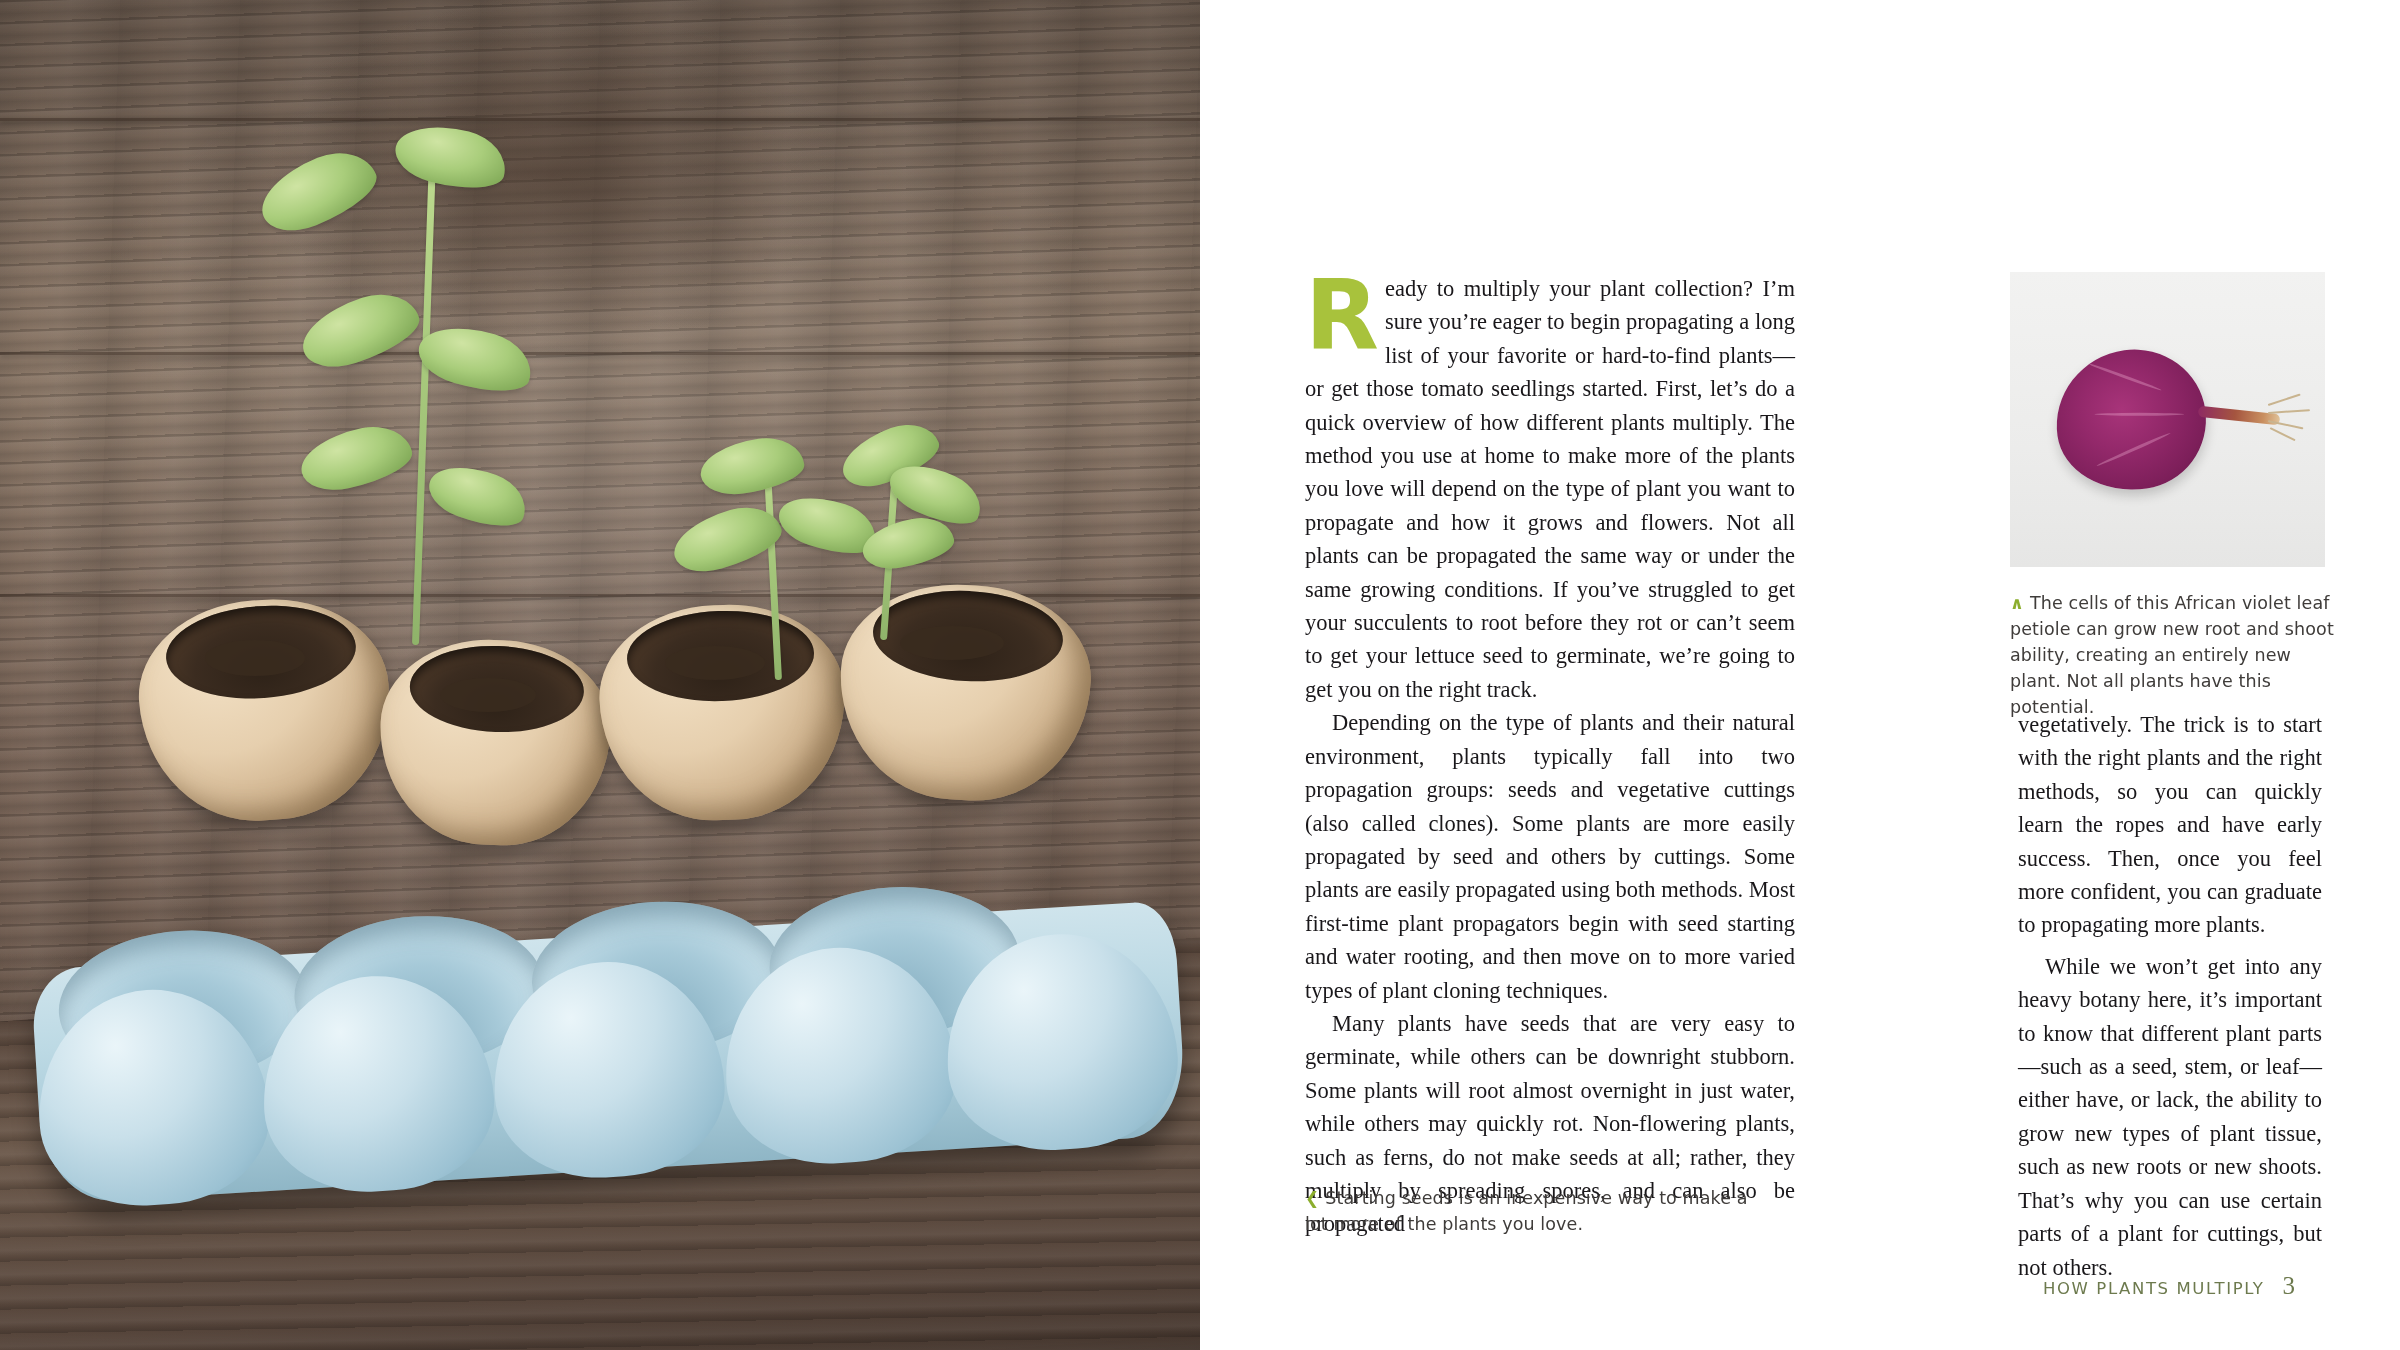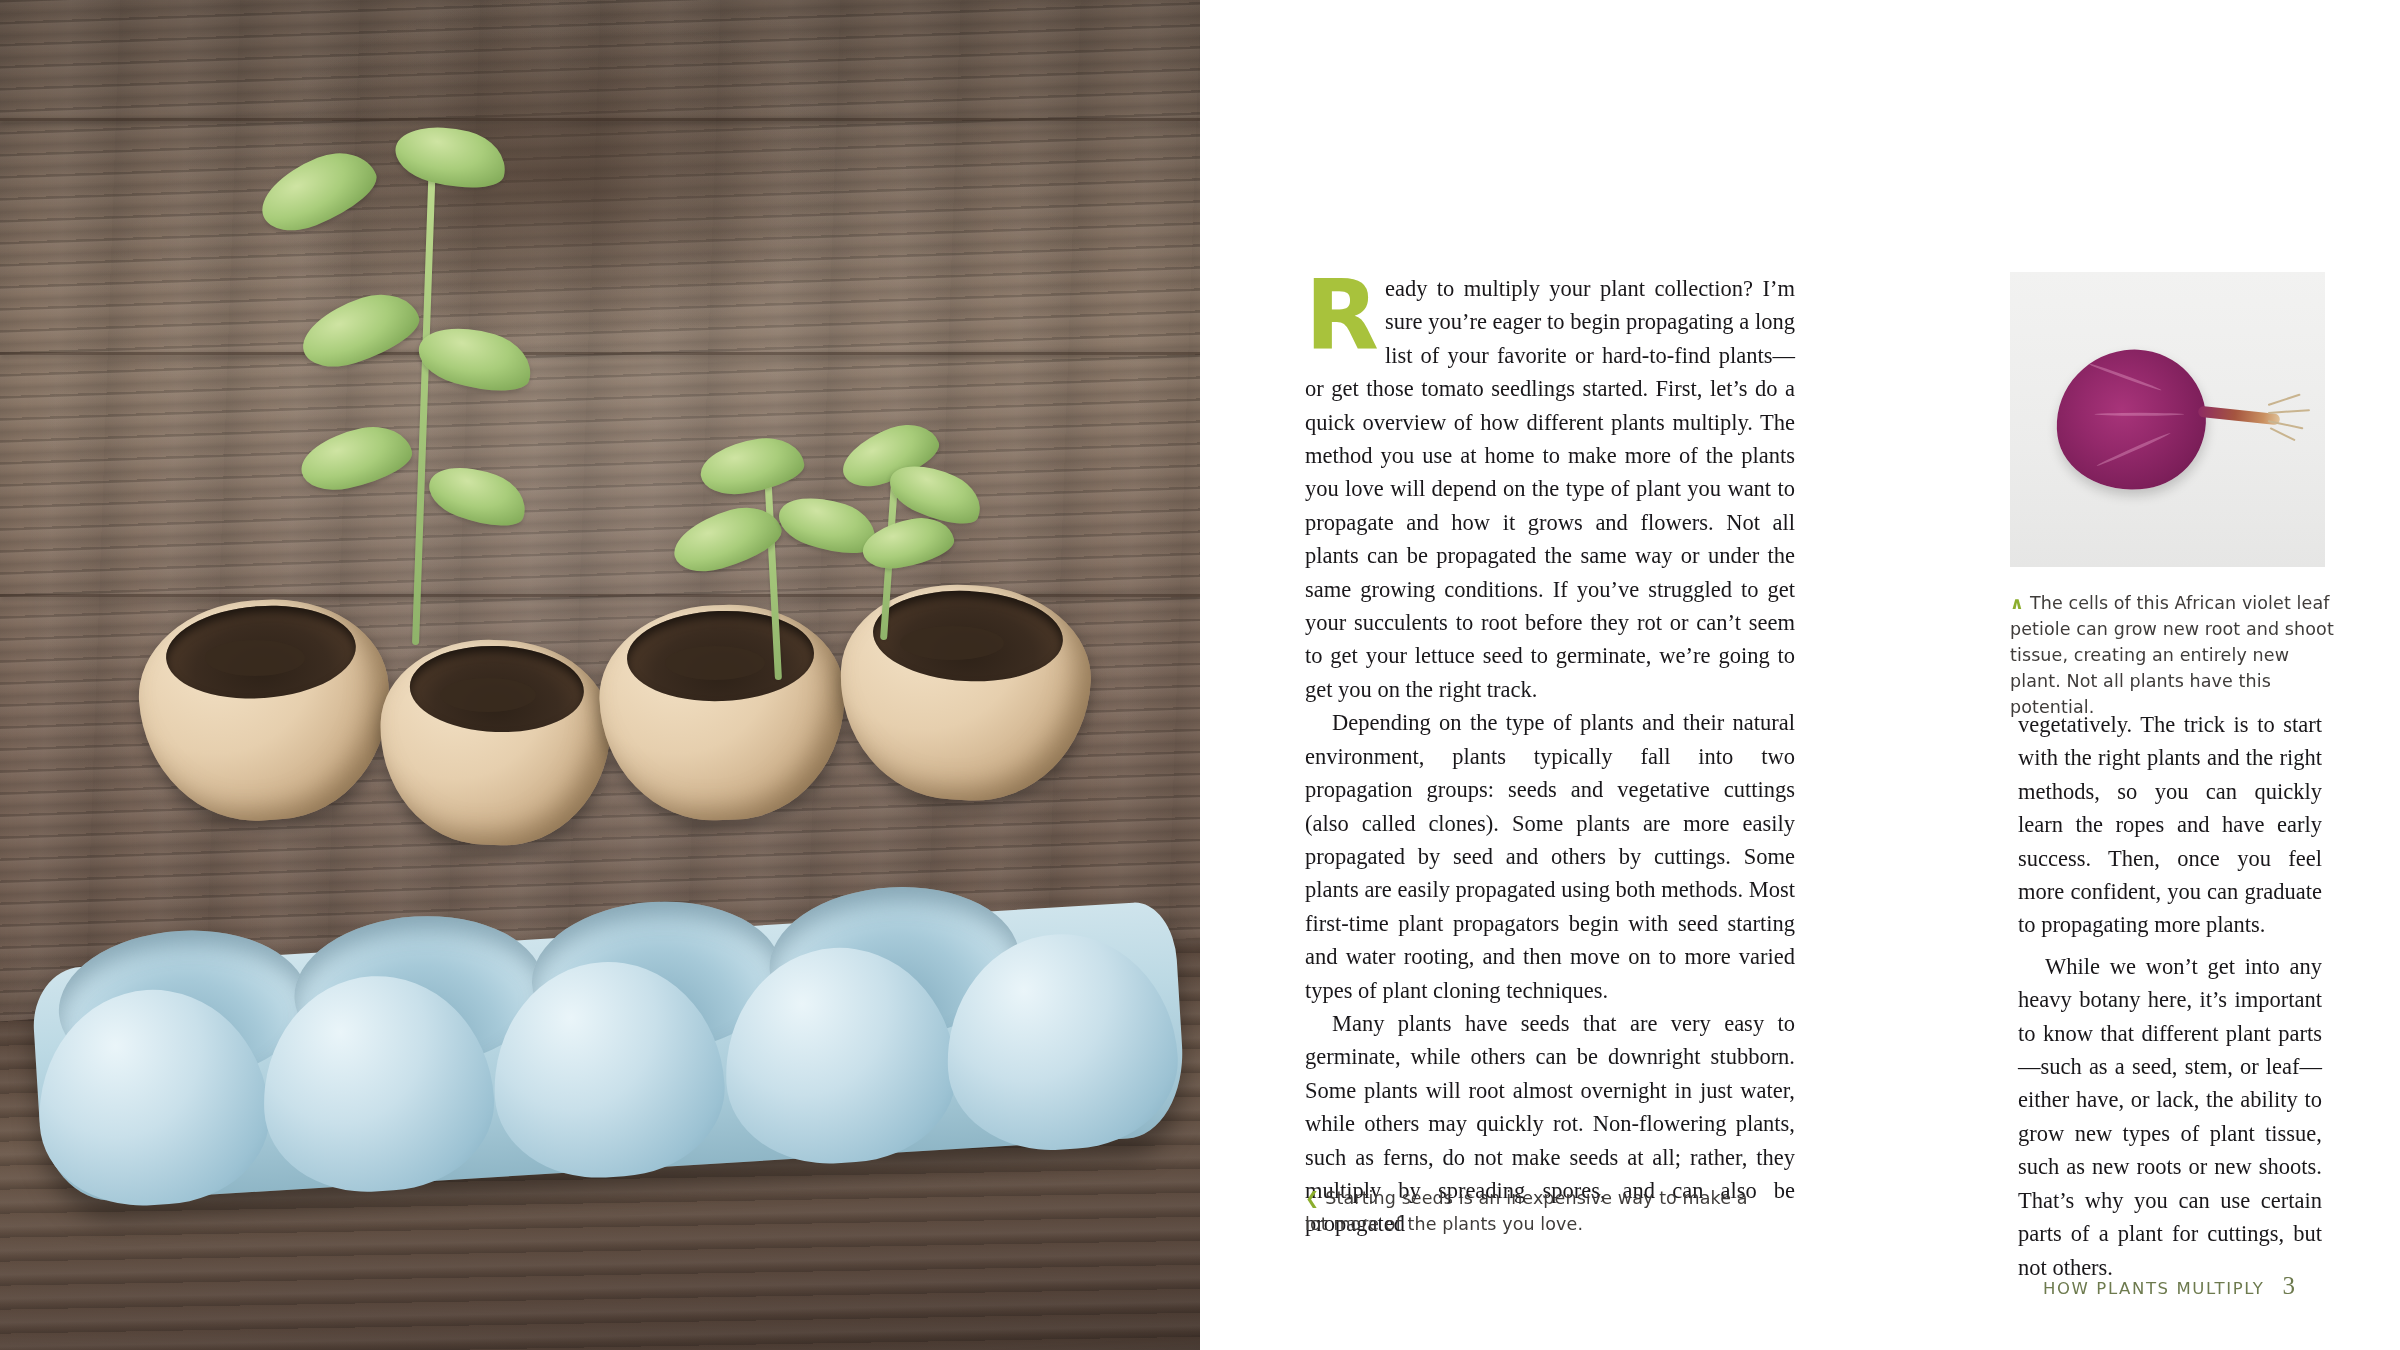--- a/index.html
+++ b/index.html
@@ -371,21 +371,21 @@
       <div class="petiole"></div>
       <div class="rootlets">
         <i style="left:0; top:4px; width:34px; transform:rotate(-18deg);"></i>
         <i style="left:0; top:12px; width:42px; transform:rotate(-4deg);"></i>
         <i style="left:0; top:20px; width:36px; transform:rotate(12deg);"></i>
         <i style="left:2px; top:27px; width:28px; transform:rotate(26deg);"></i>
       </div>
     </div>
 
     <div class="caption caption-photo-right">
-      <span class="cap-arrow">∧</span><span>The cells of this African violet leaf petiole can grow new root and shoot tissue, creating an entirely new plant. Not all plants have this potential.</span>
+      <span class="cap-arrow">∧</span><span>The cells of this African violet leaf petiole can grow new root and shoot ability, creating an entirely new plant. Not all plants have this potential.</span>
     </div>
 
     <div class="col-right">
       <p class="first">vegetatively. The trick is to start with the right plants and the right methods, so you can quickly learn the ropes and have early success. Then, once you feel more confident, you can graduate to propagating more plants.</p>
       <p>While we won’t get into any heavy botany here, it’s important to know that different plant parts—such as a seed, stem, or leaf—either have, or lack, the ability to grow new types of plant tissue, such as new roots or new shoots. That’s why you can use certain parts of a plant for cuttings, but not others.</p>
     </div>
 
     <div class="folio">
       <span class="folio-title">HOW PLANTS MULTIPLY</span>
       <span class="folio-num">3</span>

